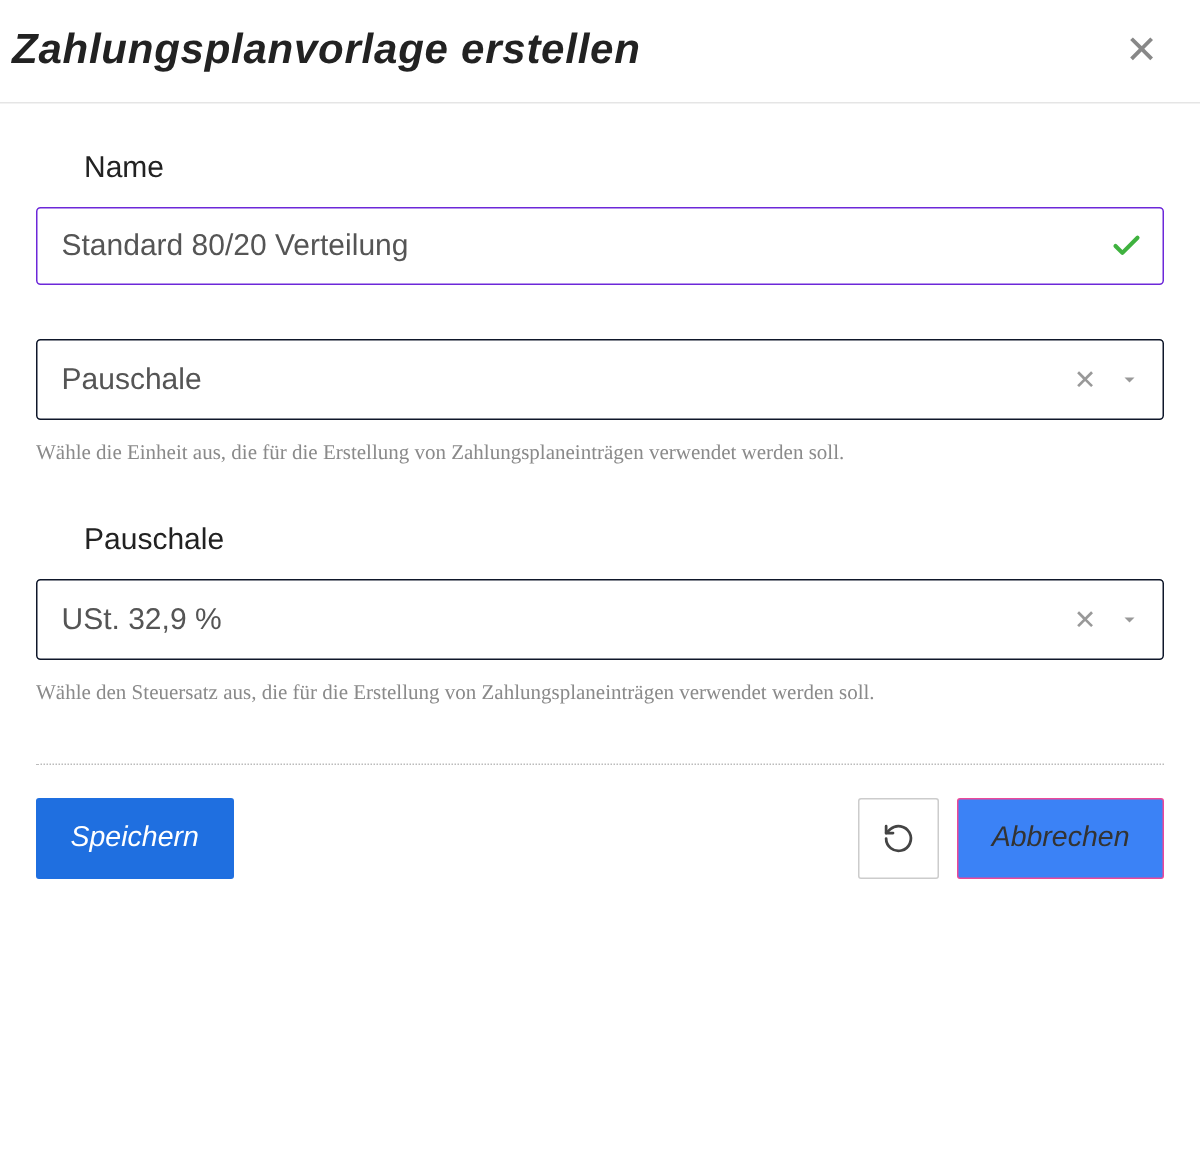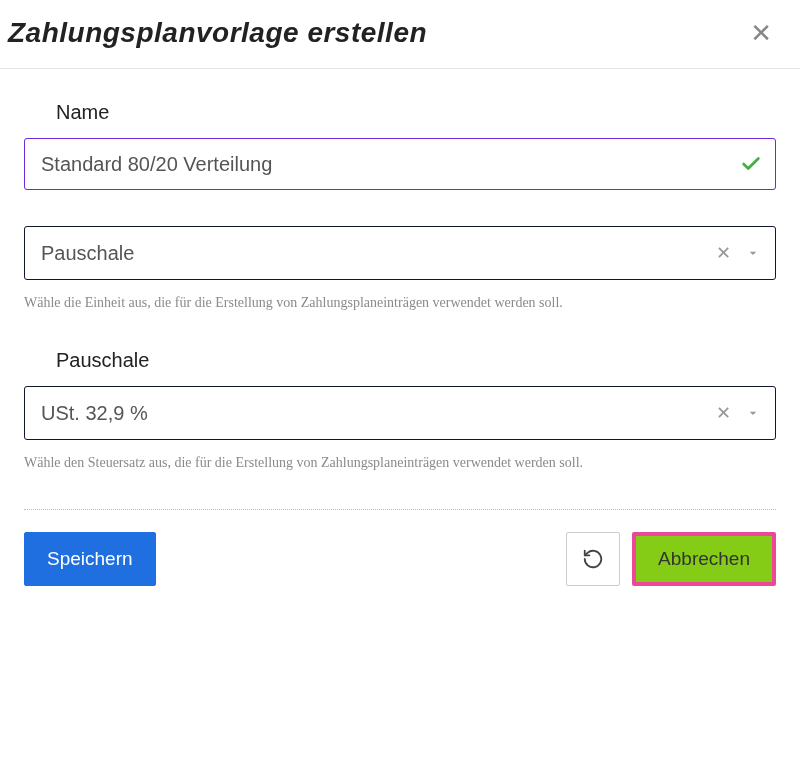--- a/index.html
+++ b/index.html
@@ -98,36 +98,37 @@
   }
   .spacer { flex: 1; }
 
   .btn {
     height: 54px;
     font-size: 19px;
     border-radius: 2px;
     cursor: pointer;
     display: inline-flex; align-items: center; justify-content: center;
     padding: 0 22px;
+    font-style: italic;
   }
   .btn-primary {
     background: #1f6fe0;
     color: #fff;
     border: 1px solid #1f6fe0;
   }
   .btn-icon {
     width: 54px; padding: 0;
     background: #fff;
     border: 1px solid #ccc;
     color: #444;
   }
   .btn-icon svg { width: 22px; height: 22px; display: block; }
   .btn-secondary {
-    background: #84cc16;
-    border: 4px solid #ec4899;
+    background: #3b82f6;
+    border: 1px solid #ec4899;
     color: #333;
   }
 </style>
 </head>
 <body>
 
 <div class="modal">
 
   <div class="modal-header">
     <h1 class="modal-title">Zahlungsplanvorlage erstellen</h1>

